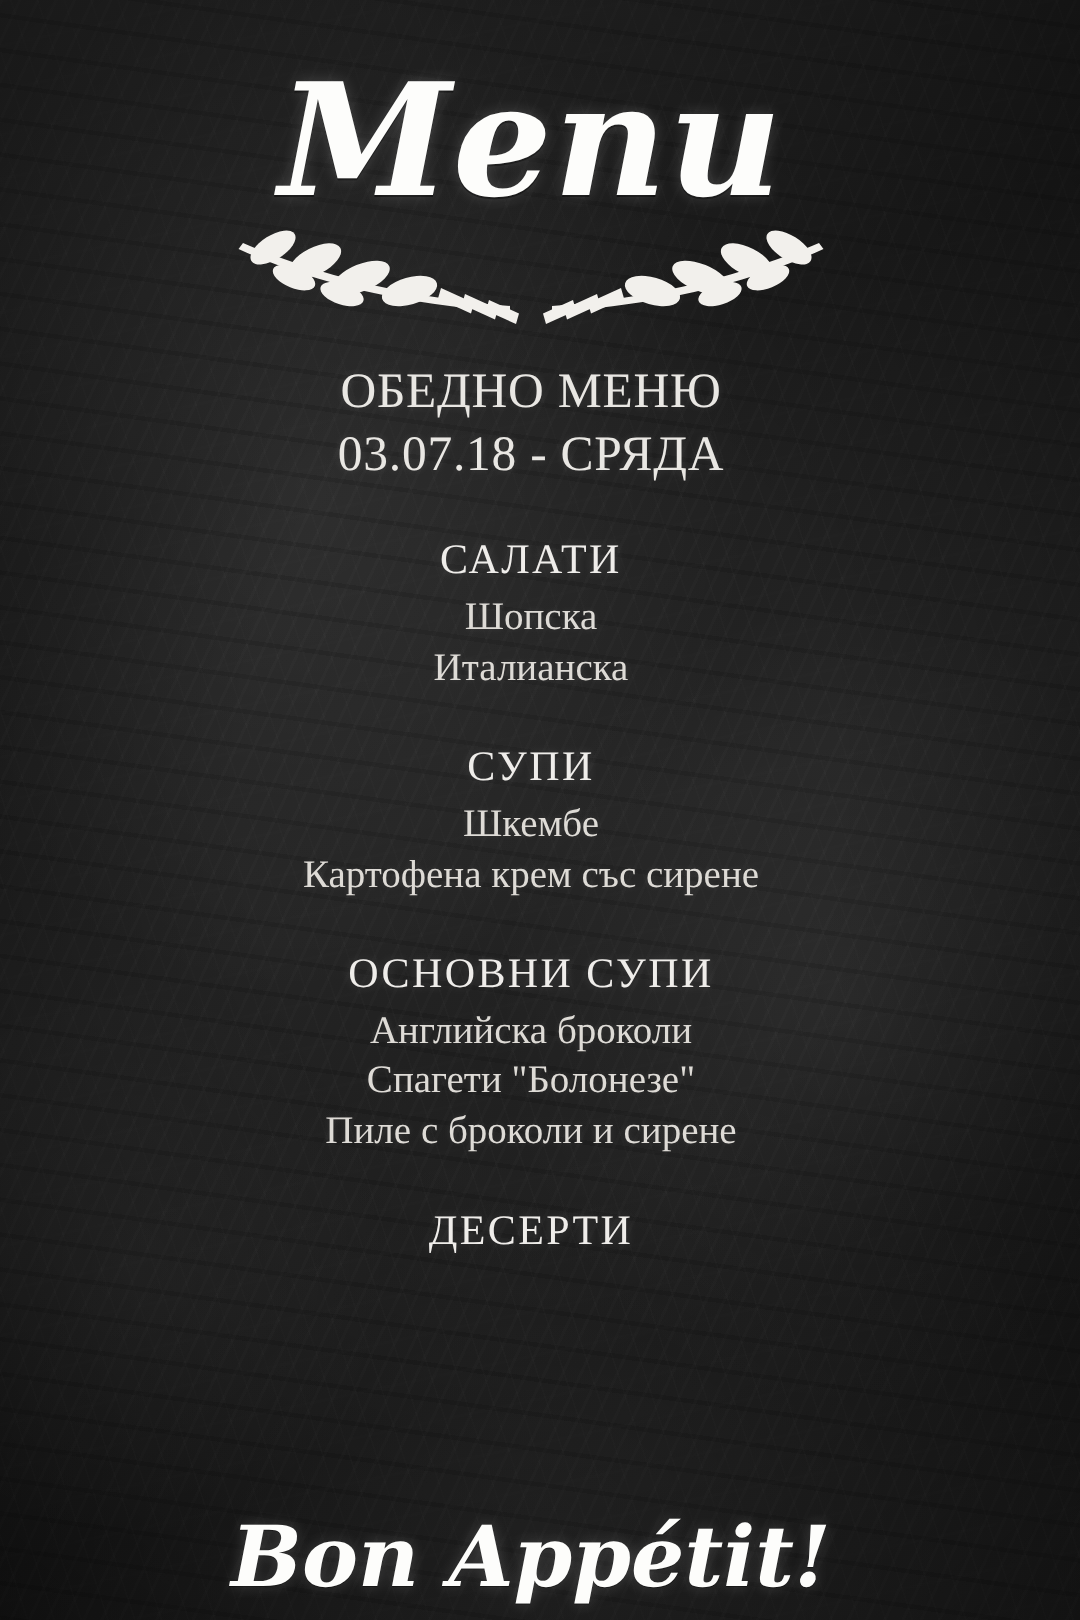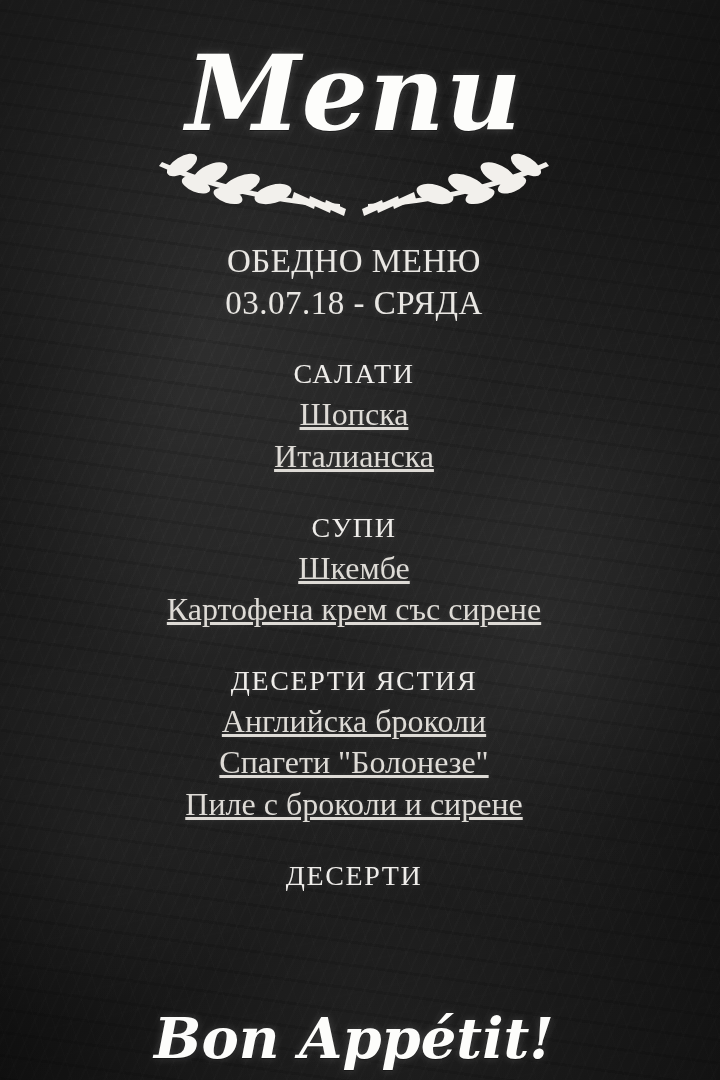--- a/index.html
+++ b/index.html
@@ -90,25 +90,24 @@
     margin-top: 34px;
   }
   .section-title {
     font-size: 28px;
     letter-spacing: 1.6px;
     color: #efedea;
     margin-bottom: 4px;
     text-shadow: 0 0 7px rgba(255,255,255,0.15);
   }
   .item {
-    font-size: 32px;
+    font-size: 26px;
     line-height: 1.3;
     color: #dedbd6;
     text-shadow: 0 0 5px rgba(255,255,255,0.10);
-    text-decoration: underline;
   }
 
   .spacer {
     flex: 1 1 auto;
   }
 
   .bon {
     margin-bottom: 14px;
     font-family: "DejaVu Serif", serif;
     font-style: italic;
@@ -175,21 +174,21 @@
       <div class="item">Италианска</div>
     </div>
 
     <div class="section">
       <div class="section-title">СУПИ</div>
       <div class="item">Шкембе</div>
       <div class="item">Картофена крем със сирене</div>
     </div>
 
     <div class="section">
-      <div class="section-title">ДЕСЕРТИ ЯСТИЯ</div>
+      <div class="section-title">ОСНОВНИ СУПИ</div>
       <div class="item">Английска броколи</div>
       <div class="item">Спагети "Болонезе"</div>
       <div class="item">Пиле с броколи и сирене</div>
     </div>
 
     <div class="section">
       <div class="section-title">ДЕСЕРТИ</div>
     </div>
 
     <div class="spacer"></div>

